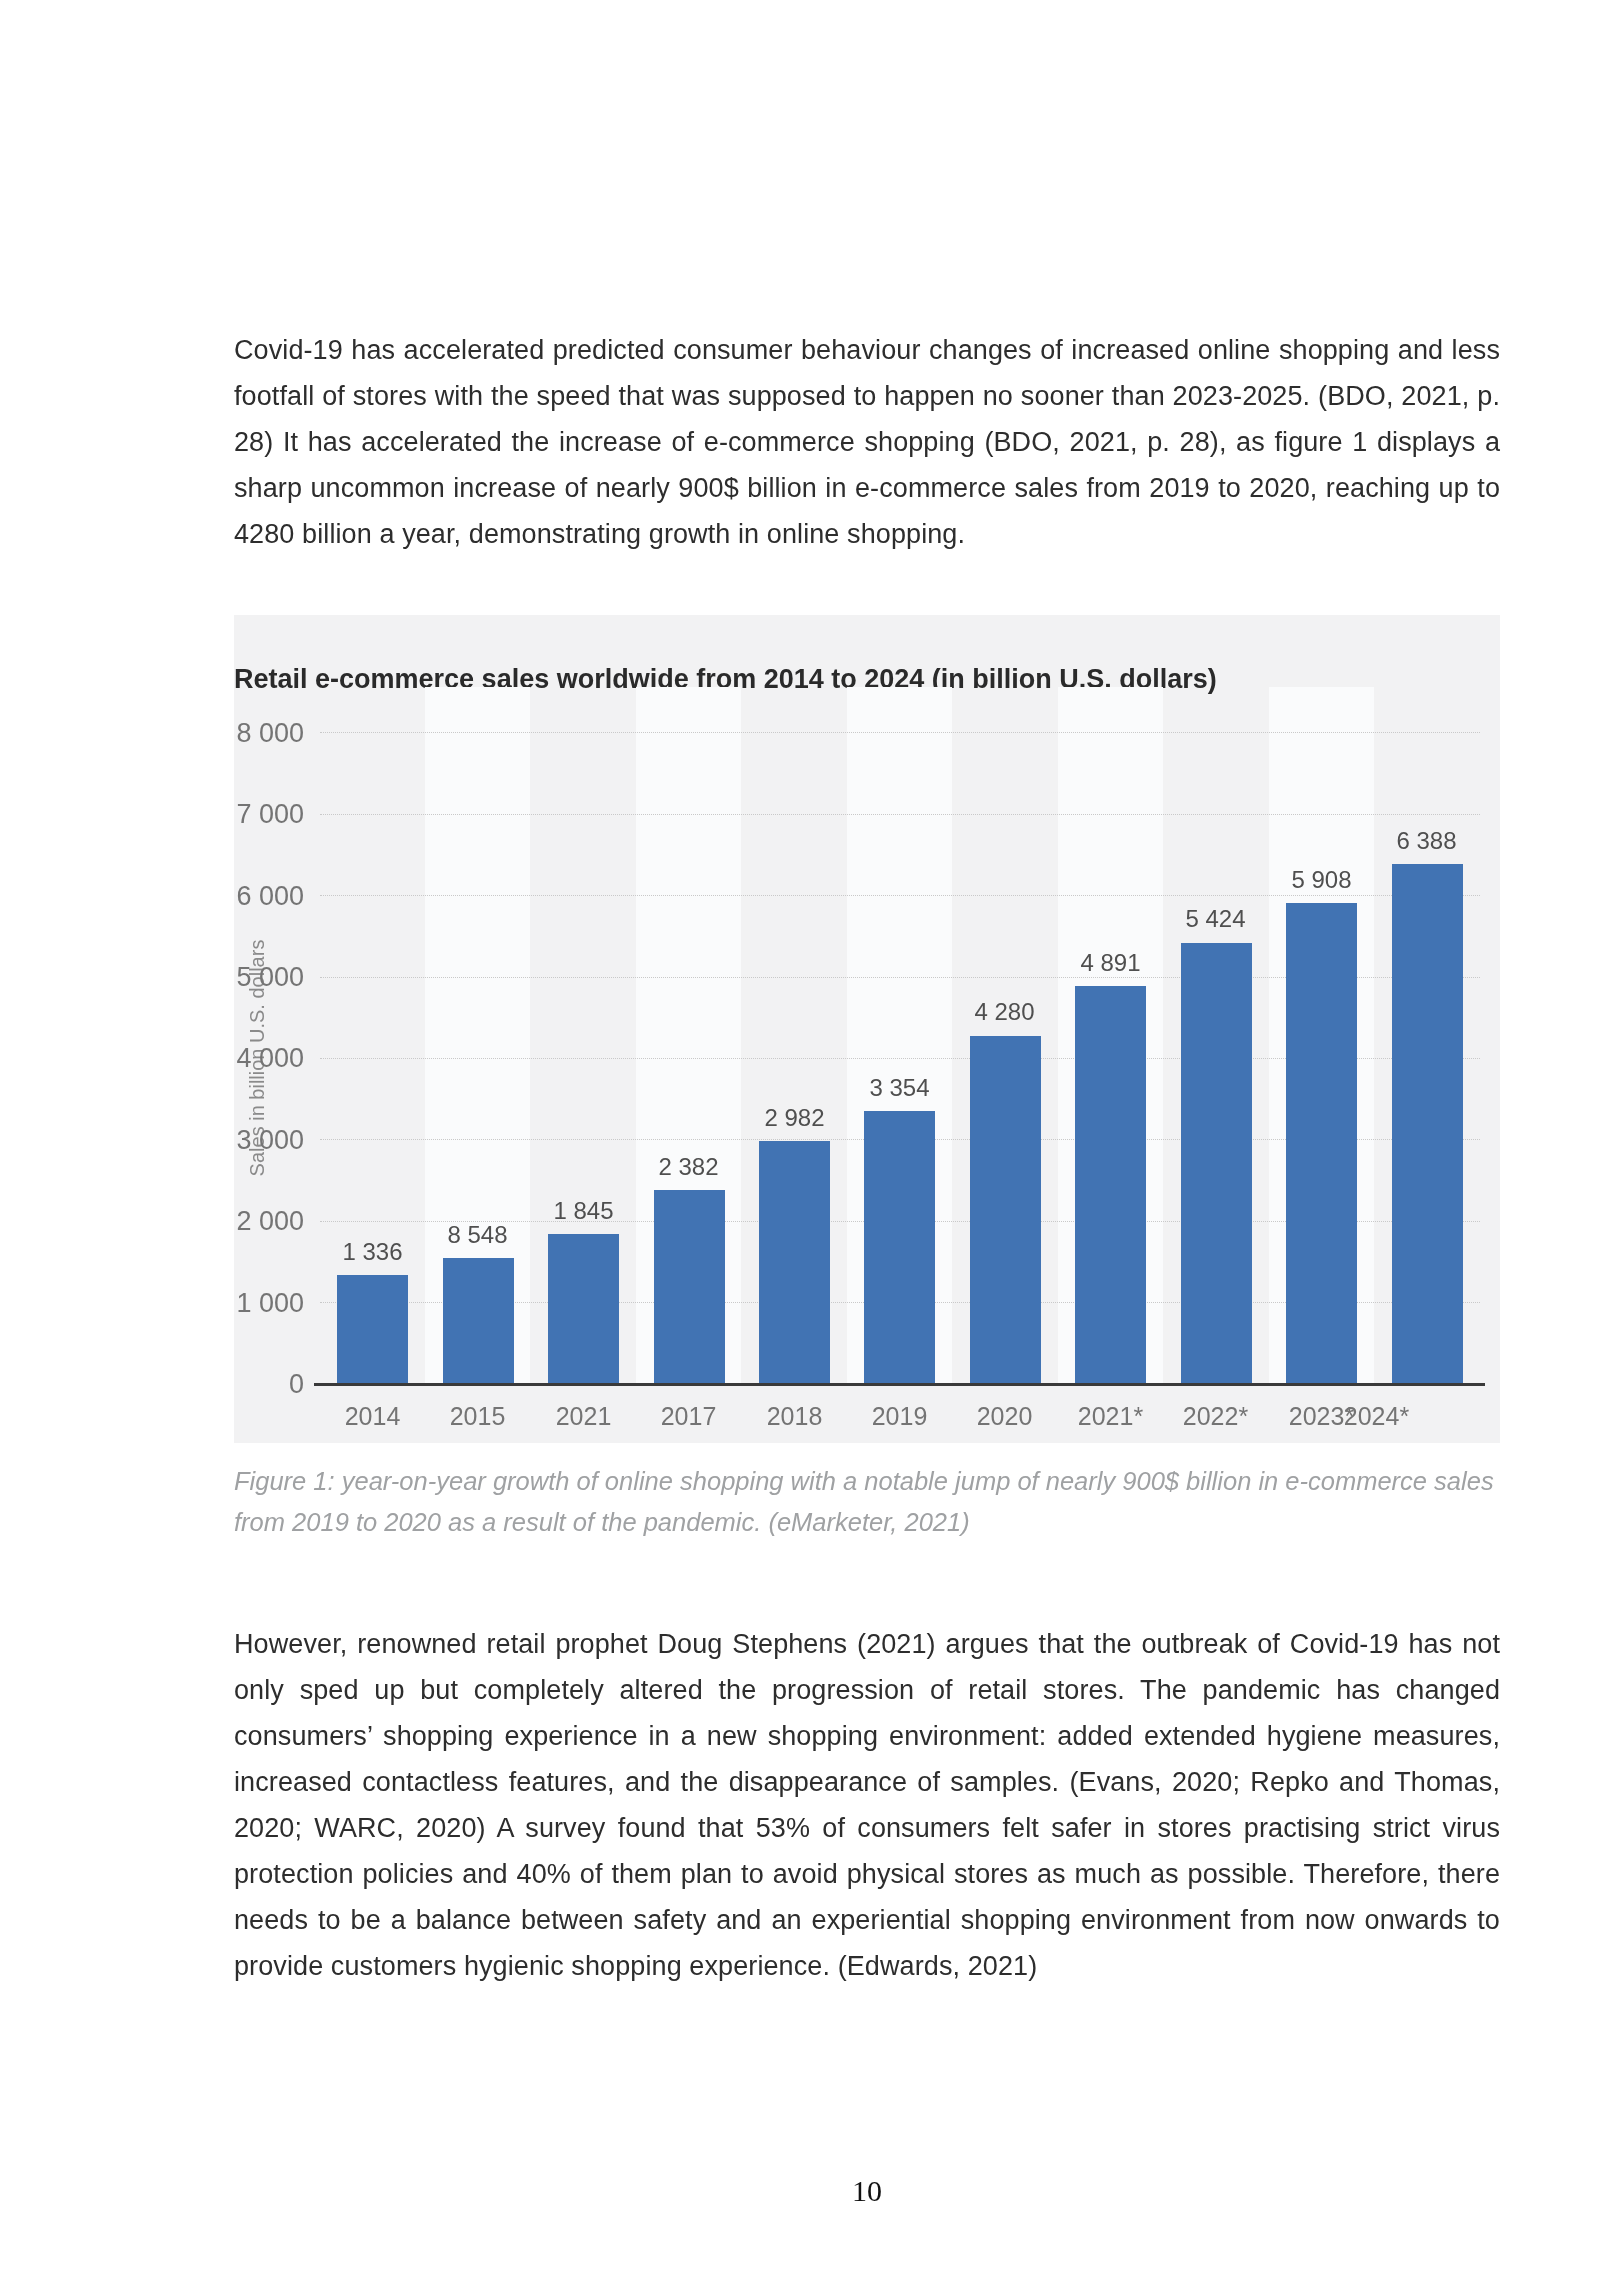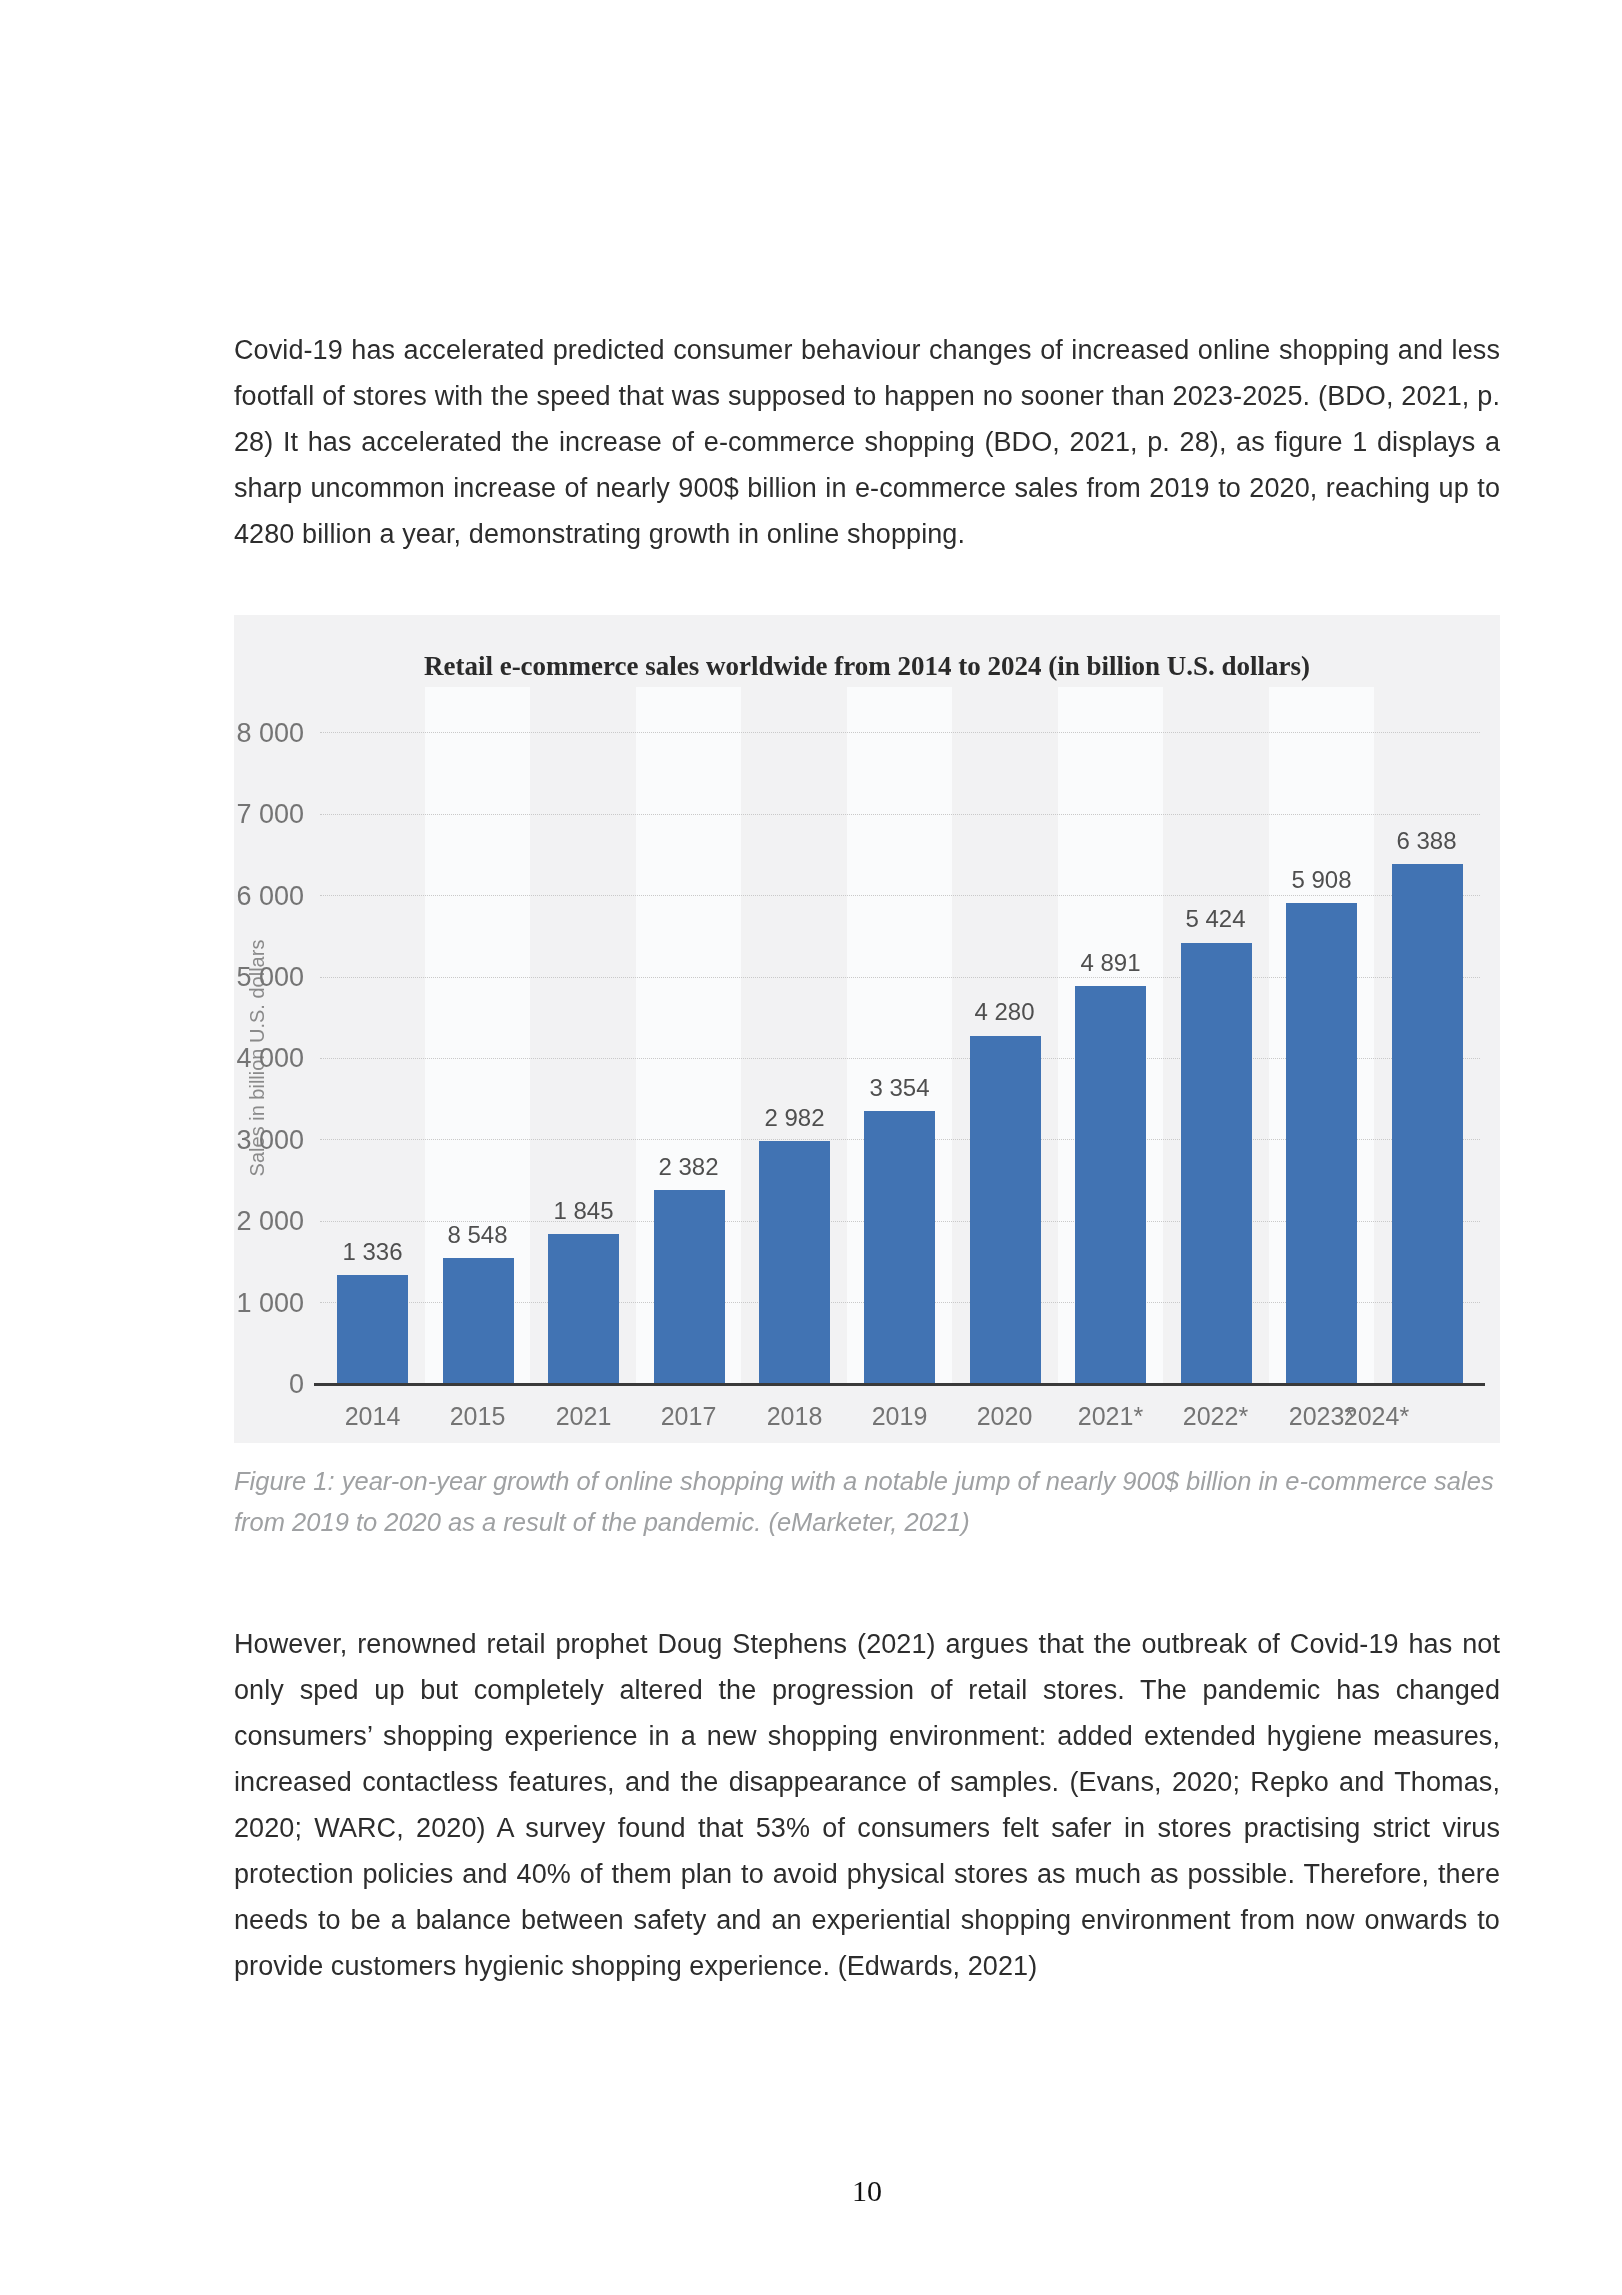--- a/index.html
+++ b/index.html
@@ -12,22 +12,22 @@
     font-size:27px;line-height:46px;text-align:justify;letter-spacing:0.1px;
     color:#2d2d2d;font-weight:400;hyphens:none;
   }
   .para1{top:291px;margin-top:36px;}
   .para2{top:1588px;margin-top:33px;}
   .chart-panel{
     position:absolute;left:234px;top:615px;width:1266px;height:828px;
     background:var(--c-panel,#f2f2f3);
   }
   .chart-title{
-    position:absolute;left:0;top:36px;width:100%;text-align:center;
-    font-size:27px;font-weight:700;color:var(--c-title_text,#2a2a2a);font-family:Liberation Serif, serif;
+    position:absolute;left:0;top:49px;width:100%;
+    font-size:27px;font-weight:700;color:var(--c-title_text,#2a2a2a);
   }
   .ylabel-wrap{
     position:absolute;left:23px;top:443px;width:0;height:0;
   }
   .ylabel{
     position:absolute;transform:translate(-50%,-50%) rotate(-90deg);white-space:nowrap;
     font-size:20px;color:var(--c-ylabel_text,#8a8a8a);
   }
   .plot{position:absolute;left:86px;top:118px;width:1160px;height:651px;}
   .stripe{

